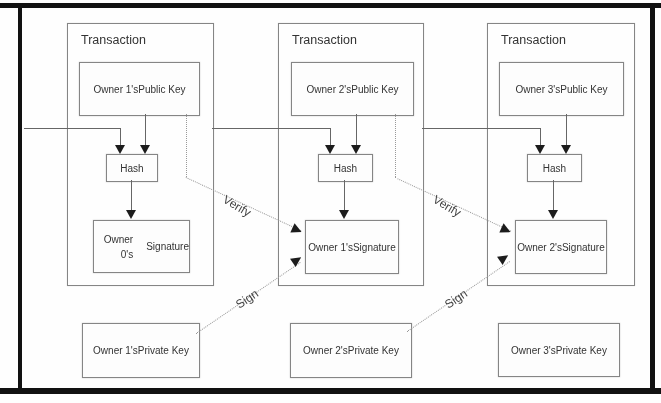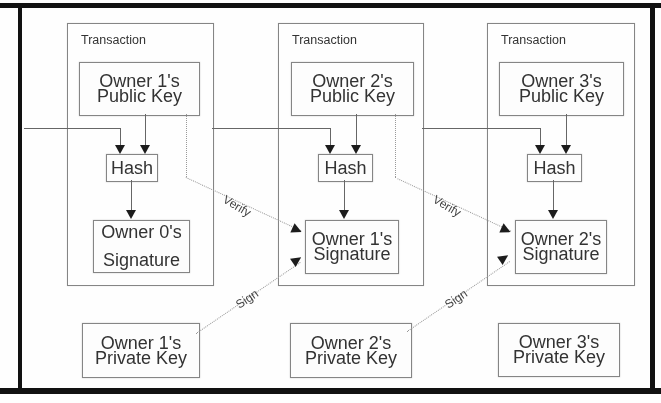--- a/index.html
+++ b/index.html
@@ -12,22 +12,22 @@
   .tx-box{
     position:absolute;border:1px solid var(--box-border-color,#858585);
     background:transparent;box-shadow:0 0 1px rgba(0,0,0,.18);
   }
   .tx-title{
     position:absolute;left:13px;top:9px;font-size:12.5px;color:var(--text-color,#333);
     white-space:nowrap;
   }
   .box{
     position:absolute;border:1px solid var(--box-border-color,#858585);
-    background:#fdfdfd;display:flex;flex-direction:column;align-items:center;justify-content:center;
-    font-size:18px;line-height:15px;text-align:center;color:var(--text-color,#333);
+    background:#fdfdfd;display:flex;flex-direction:row;align-items:center;justify-content:center;
+    font-size:10px;line-height:15px;text-align:right;color:var(--text-color,#333);
     box-shadow:0 0 1.5px rgba(0,0,0,.22);
   }
   .hline{position:absolute;height:0;border-top:1.2px solid var(--line-color,#666);}
   .vline{position:absolute;width:0;border-left:1.2px solid var(--line-color,#666);}
   .vdot{position:absolute;width:0;border-left:1.5px dotted var(--dotted-color,#999);}
   .diag{position:absolute;height:0;border-top:1.5px dotted var(--dotted-color,#999);transform-origin:left top;}
   .arr-down{
     position:absolute;width:0;height:0;
     border-left:5px solid transparent;border-right:5px solid transparent;
     border-top:9px solid var(--arrow-color,#1c1c1c);

